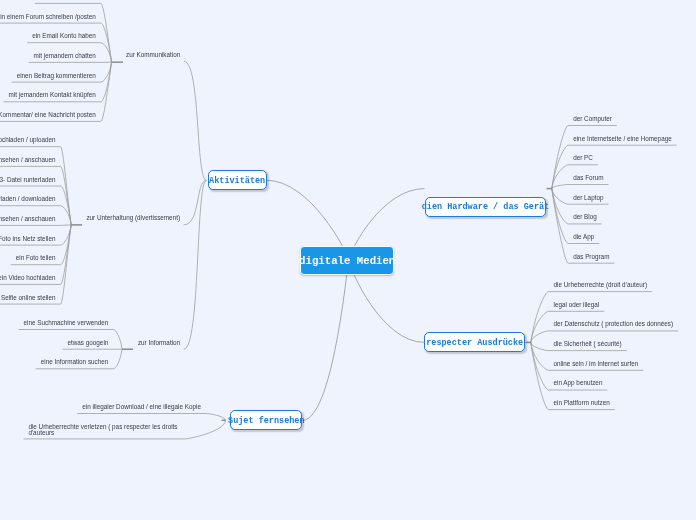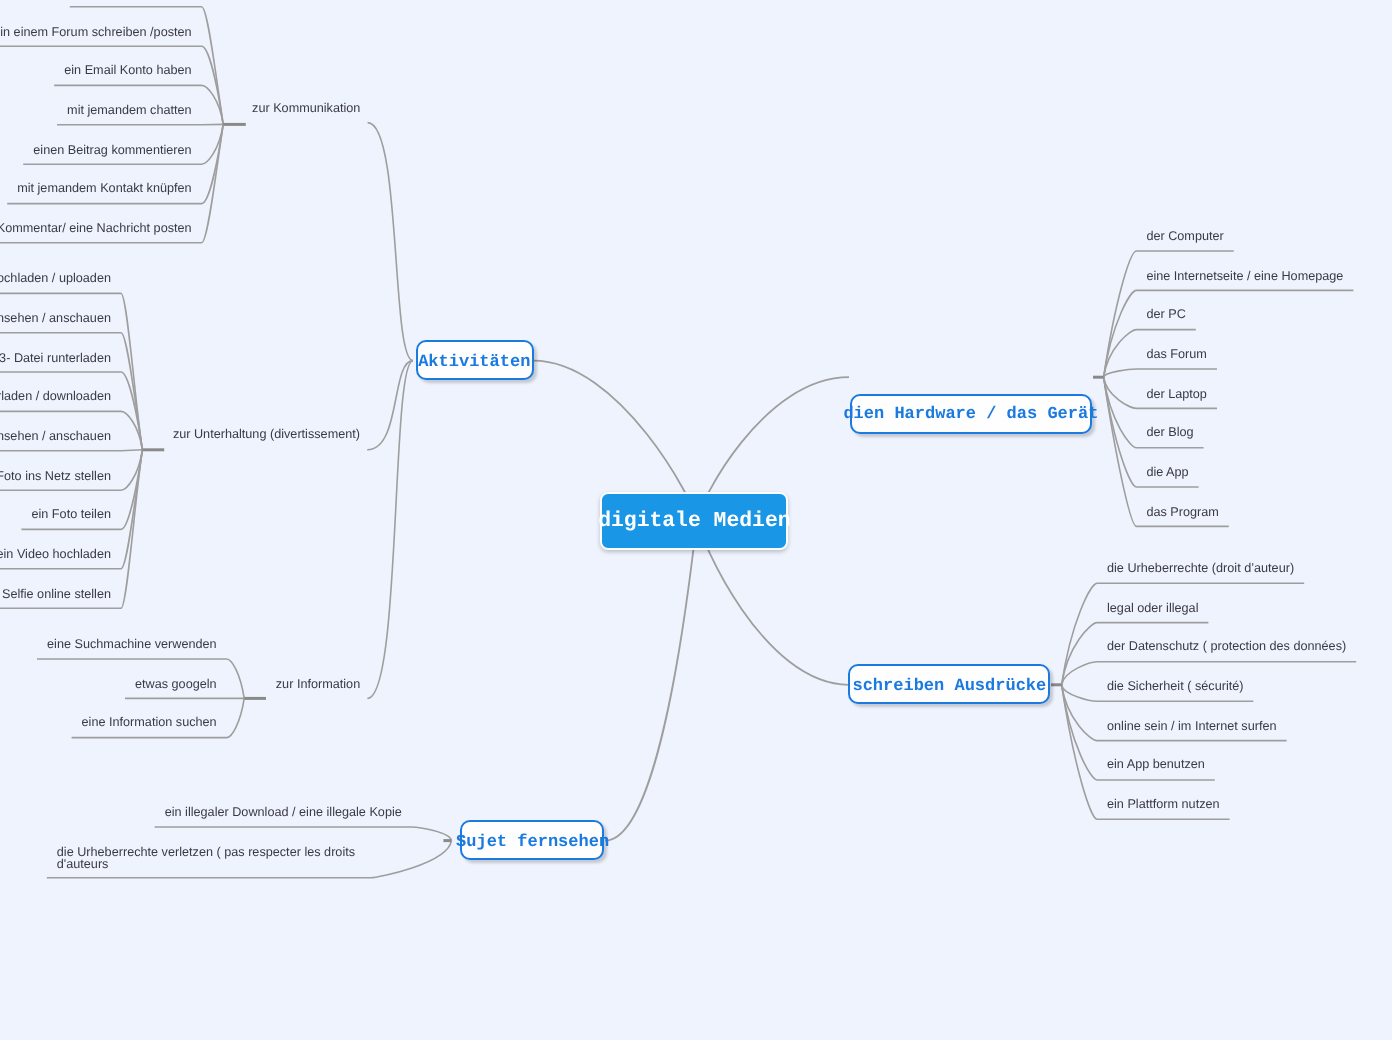--- a/index.html
+++ b/index.html
@@ -78,21 +78,21 @@
       <div class="node" id="root-node" style="left: 300.2px; top: 246.1px; width: 94px; height: 29.2px;">
         <span>digitale Medien</span>
       </div>
       <div class="node branch" id="branch-aktivitaeten" style="left: 207.6px; top: 170.1px; width: 59.1px; height: 20.1px;">
         <span>Aktivitäten</span>
       </div>
       <div class="node branch" id="branch-hardware" style="left: 424.5px; top: 178.5px; width: 121.9px; height: 20.1px; margin-top: 18px;">
         <span>dien Hardware / das Gerät</span>
       </div>
       <div class="node branch" id="branch-ausdruecke" style="left: 424.4px; top: 332.2px; width: 100.6px; height: 20.1px;">
-        <span>schreiben Ausdrücke</span>
+        <span>respecter Ausdrücke</span>
       </div>
       <div class="node branch" id="branch-sujet" style="left: 230.1px; top: 410.4px; width: 72.4px; height: 20.1px;">
         <span>Sujet fernsehen</span>
       </div>
       <div class="sub" style="left: -119.8px; width: 300px; text-align: right; top: 50.8px;">zur Kommunikation</div>
       <div class="sub" style="left: -120px; width: 300px; text-align: right; top: 214.4px;">zur Unterhaltung (divertissement)</div>
       <div class="sub" style="left: -119.9px; width: 300px; text-align: right; top: 338.7px;">zur Information</div>
       <div class="leaf" style="top: -7.1px; left: -204.2px; width: 300px; text-align: right;">eine Email schicken</div>
       <div class="leaf" style="top: 12.57px; left: -204.2px; width: 300px; text-align: right;">in einem Forum schreiben /posten</div>
       <div class="leaf" style="top: 32.24px; left: -204.2px; width: 300px; text-align: right;">ein Email Konto haben</div>

